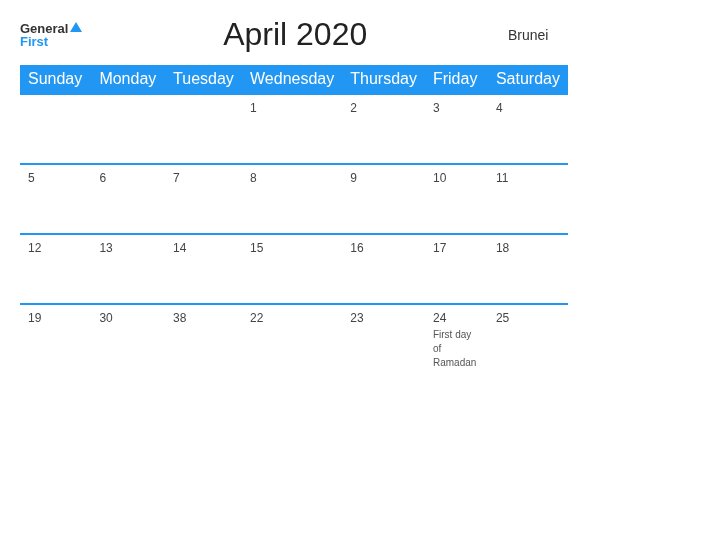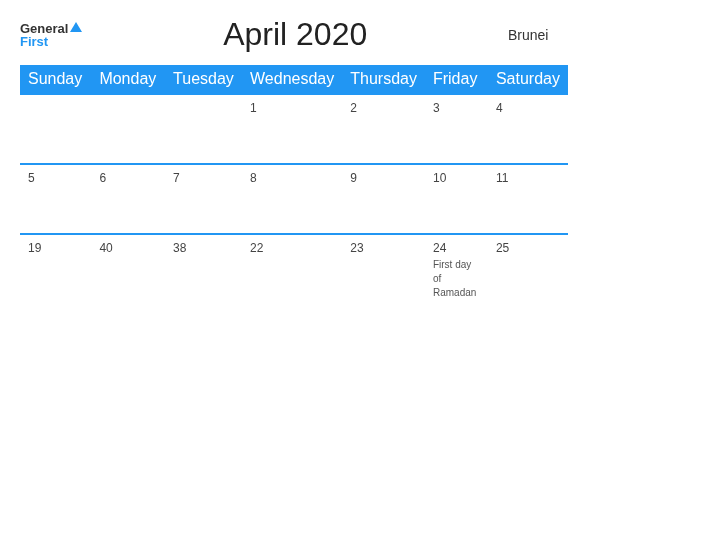--- a/index.html
+++ b/index.html
@@ -172,24 +172,47 @@
           </td>
           <td>
             <span class="day-num">10</span>
           </td>
           <td>
             <span class="day-num">11</span>
           </td>
         </tr>
         <tr>
           <td>
+            <span class="day-num">12</span>
+          </td>
+          <td>
+            <span class="day-num">13</span>
+          </td>
+          <td>
+            <span class="day-num">14</span>
+          </td>
+          <td>
+            <span class="day-num">15</span>
+          </td>
+          <td>
+            <span class="day-num">16</span>
+          </td>
+          <td>
+            <span class="day-num">17</span>
+          </td>
+          <td>
+            <span class="day-num">18</span>
+          </td>
+        </tr>
+        <tr>
+          <td>
             <span class="day-num">19</span>
           </td>
           <td>
-            <span class="day-num">40</span>
+            <span class="day-num">30</span>
           </td>
           <td>
             <span class="day-num">38</span>
           </td>
           <td>
             <span class="day-num">22</span>
           </td>
           <td>
             <span class="day-num">23</span>
           </td>

